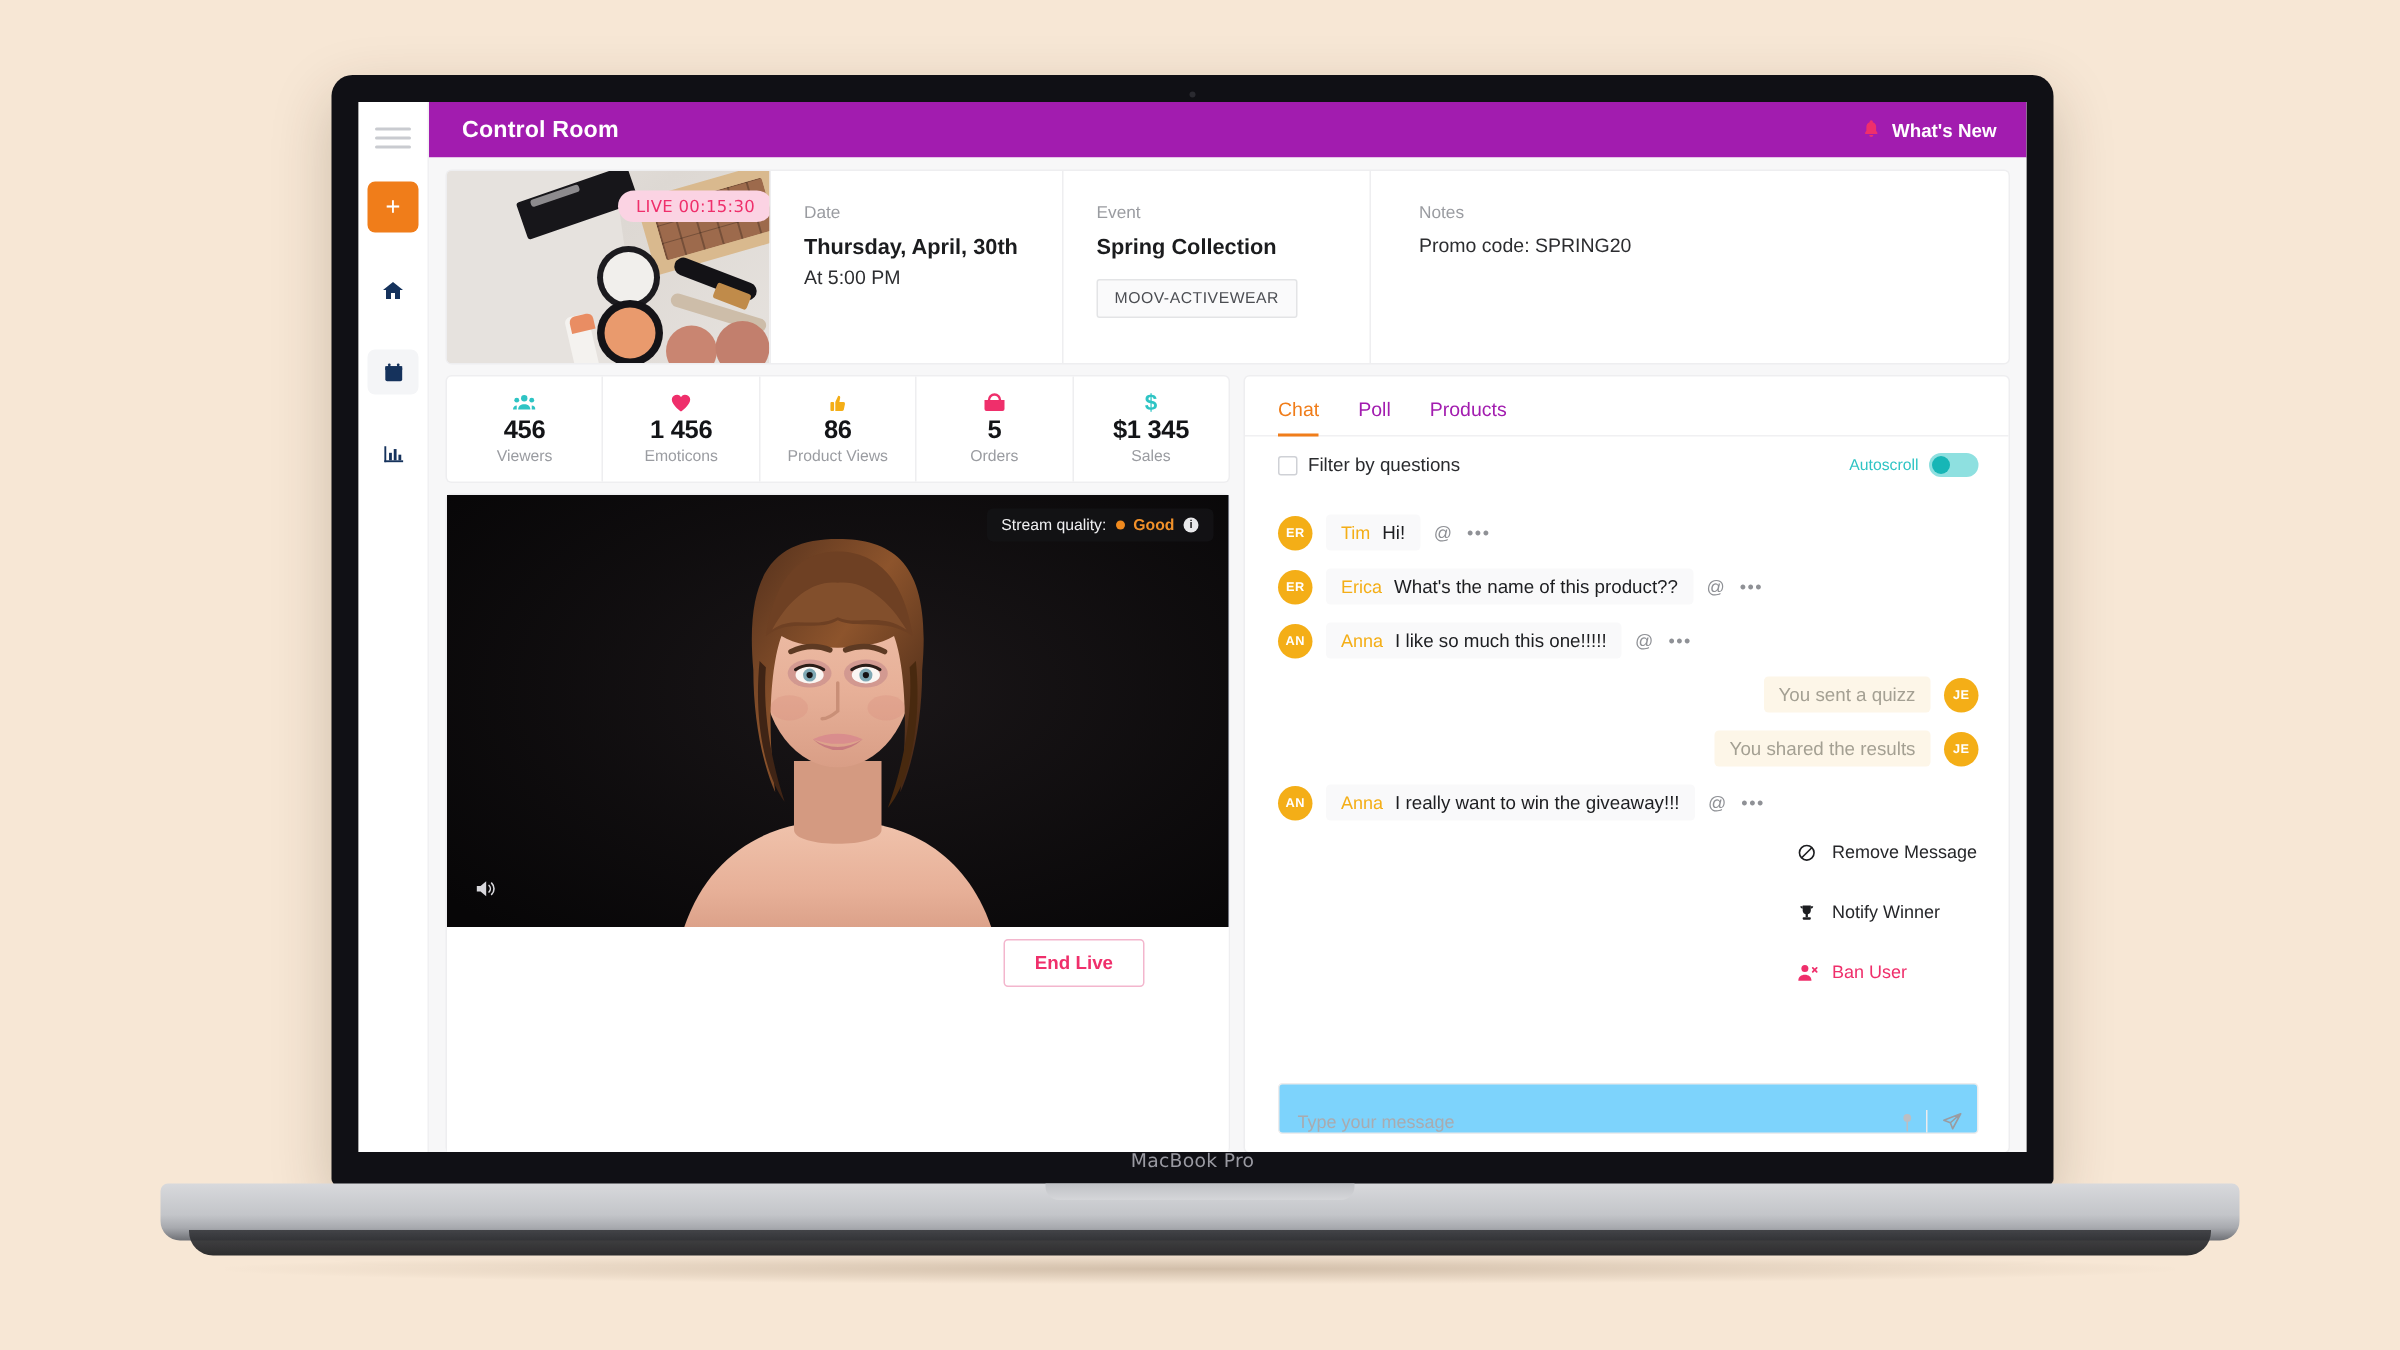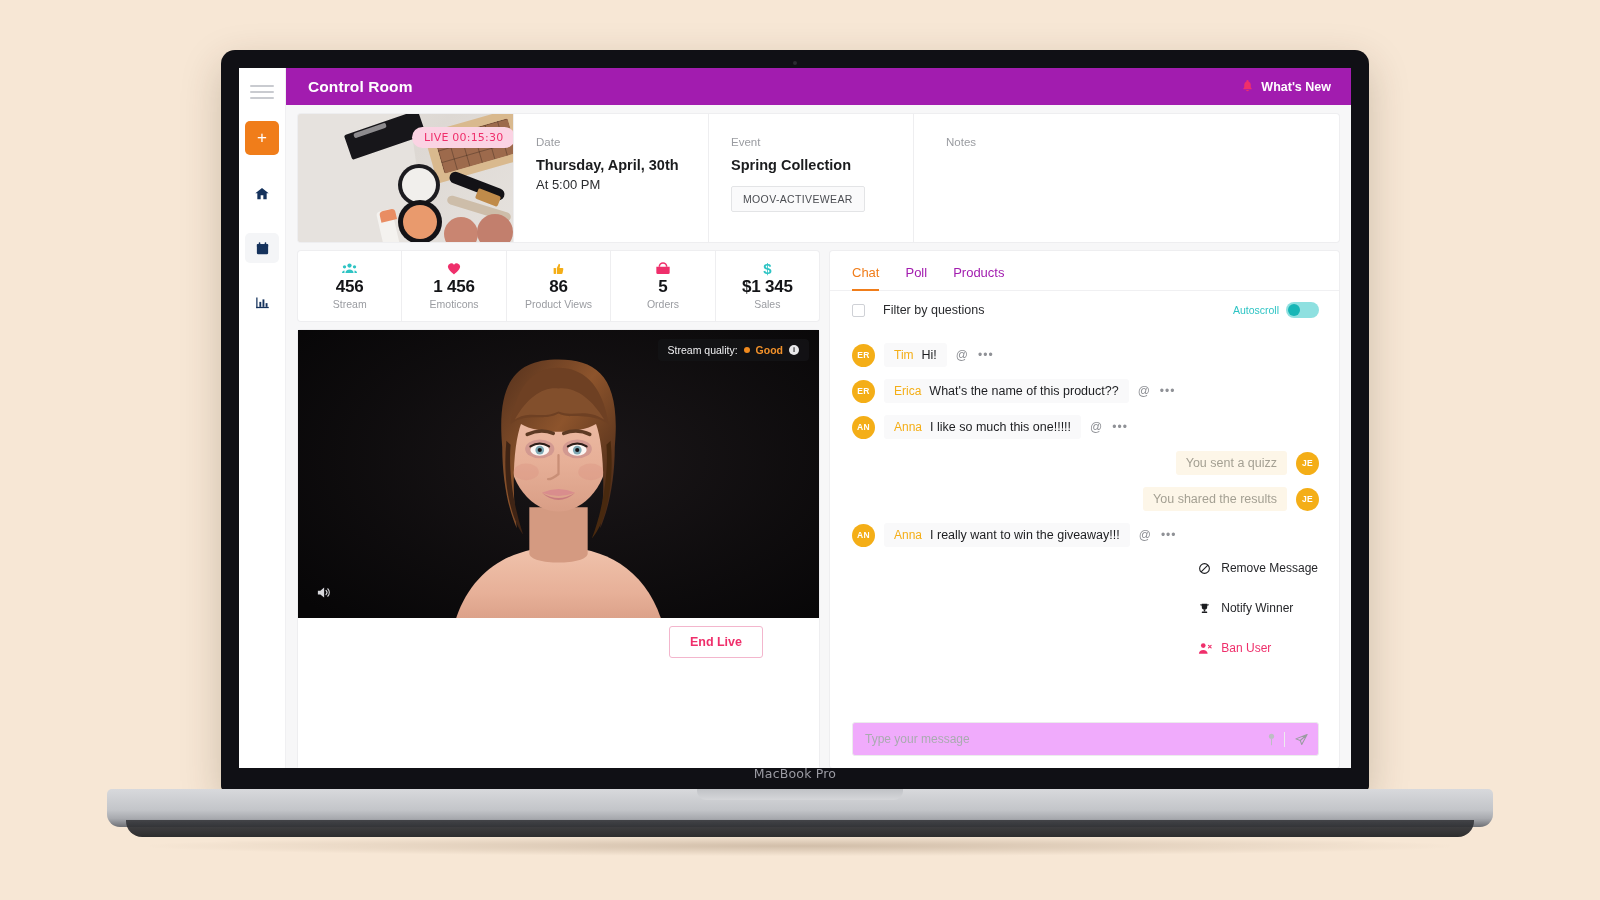--- a/index.html
+++ b/index.html
@@ -321,21 +321,21 @@
     border-bottom: 2px solid transparent;
     margin-bottom: -1px;
   }
   .chat-tab.active { color: #f07d1a; border-bottom-color: #f07d1a; font-weight: 400; }
 
   #chat-filterbar {
     display: flex; align-items: center; justify-content: space-between;
     padding: 11px 20px 11px 22px;
     flex: 0 0 auto;
   }
-  #filter-left { display: flex; align-items: center; gap: 18px; }
+  #filter-left { display: flex; align-items: center; gap: 7px; }
   #filter-checkbox {
     width: 13px; height: 13px;
     border: 1px solid #cfd1d6;
     border-radius: 2px;
     background: #fff;
     cursor: pointer;
   }
   #filter-label { font-size: 12.5px; color: #2a2b2e; cursor: pointer; }
   #autoscroll-wrap { display: flex; align-items: center; gap: 7px; }
   #autoscroll-label { font-size: 10.5px; color: #2ec4c4; }
@@ -407,25 +407,25 @@
   }
   .ctx-item.danger { color: #ef2f6b; }
   .ctx-icon { width: 15px; display: flex; align-items: center; justify-content: center; }
 
   
   #composer {
     flex: 0 0 auto;
     padding: 10px 20px 12px 22px;
   }
   #composer-box {
-    display: flex; align-items: center;
+    display: flex; align-items: flex-end;
     border: 1px solid #ececed;
     border-radius: 3px;
     height: 34px;
-    background: #f0abfc;
+    background: #7dd3fc;
   }
   #composer-input {
     flex: 1;
     border: none; outline: none;
     font-size: 12px;
     color: #2a2b2e;
     padding: 0 12px;
     background: transparent;
     font-family: "Liberation Sans", sans-serif;
   }
@@ -539,41 +539,42 @@
             </div>
 
             <div class="evt-cell" id="evt-event">
               <div class="evt-label">Event</div>
               <div class="evt-main">Spring Collection</div>
               <div id="event-tag">MOOV-ACTIVEWEAR</div>
             </div>
 
             <div class="evt-cell" id="evt-notes">
               <div class="evt-label">Notes</div>
+              <div class="evt-sub">Promo code: SPRING20</div>
             </div>
           </div>
 
           <div id="lower">
 
             <div id="left-col">
 
               <div id="stats">
                 <div class="stat">
                   <div class="stat-icon">
                     <svg width="15" height="12" viewBox="0 0 24 18" fill="#2ec4c4">
                       <circle cx="12" cy="5" r="3.4"></circle>
                         <path d="M5.5 17c0-3.6 2.9-5.6 6.5-5.6s6.5 2 6.5 5.6z"></path>
                       <circle cx="4" cy="7" r="2.6"></circle>
                         <path d="M0 17c0-2.6 1.9-4.2 4-4.2V17z"></path>
                       <circle cx="20" cy="7" r="2.6"></circle>
                         <path d="M24 17c0-2.6-1.9-4.2-4-4.2V17z"></path>
                     </svg>
                   </div>
                   <div class="stat-value">456</div>
-                  <div class="stat-label">Stream</div>
+                  <div class="stat-label">Viewers</div>
                 </div>
                 <div class="stat">
                   <div class="stat-icon">
                     <svg width="14" height="13" viewBox="0 0 24 22" fill="#ef2f6b">
                       <path d="M12 21S1.5 13.8 1.5 7.6A5.8 5.8 0 0 1 12 4.4 5.8 5.8 0 0 1 22.5 7.6C22.5 13.8 12 21 12 21z"></path>
                     </svg>
                   </div>
                   <div class="stat-value">1 456</div>
                   <div class="stat-label">Emoticons</div>
                 </div>

